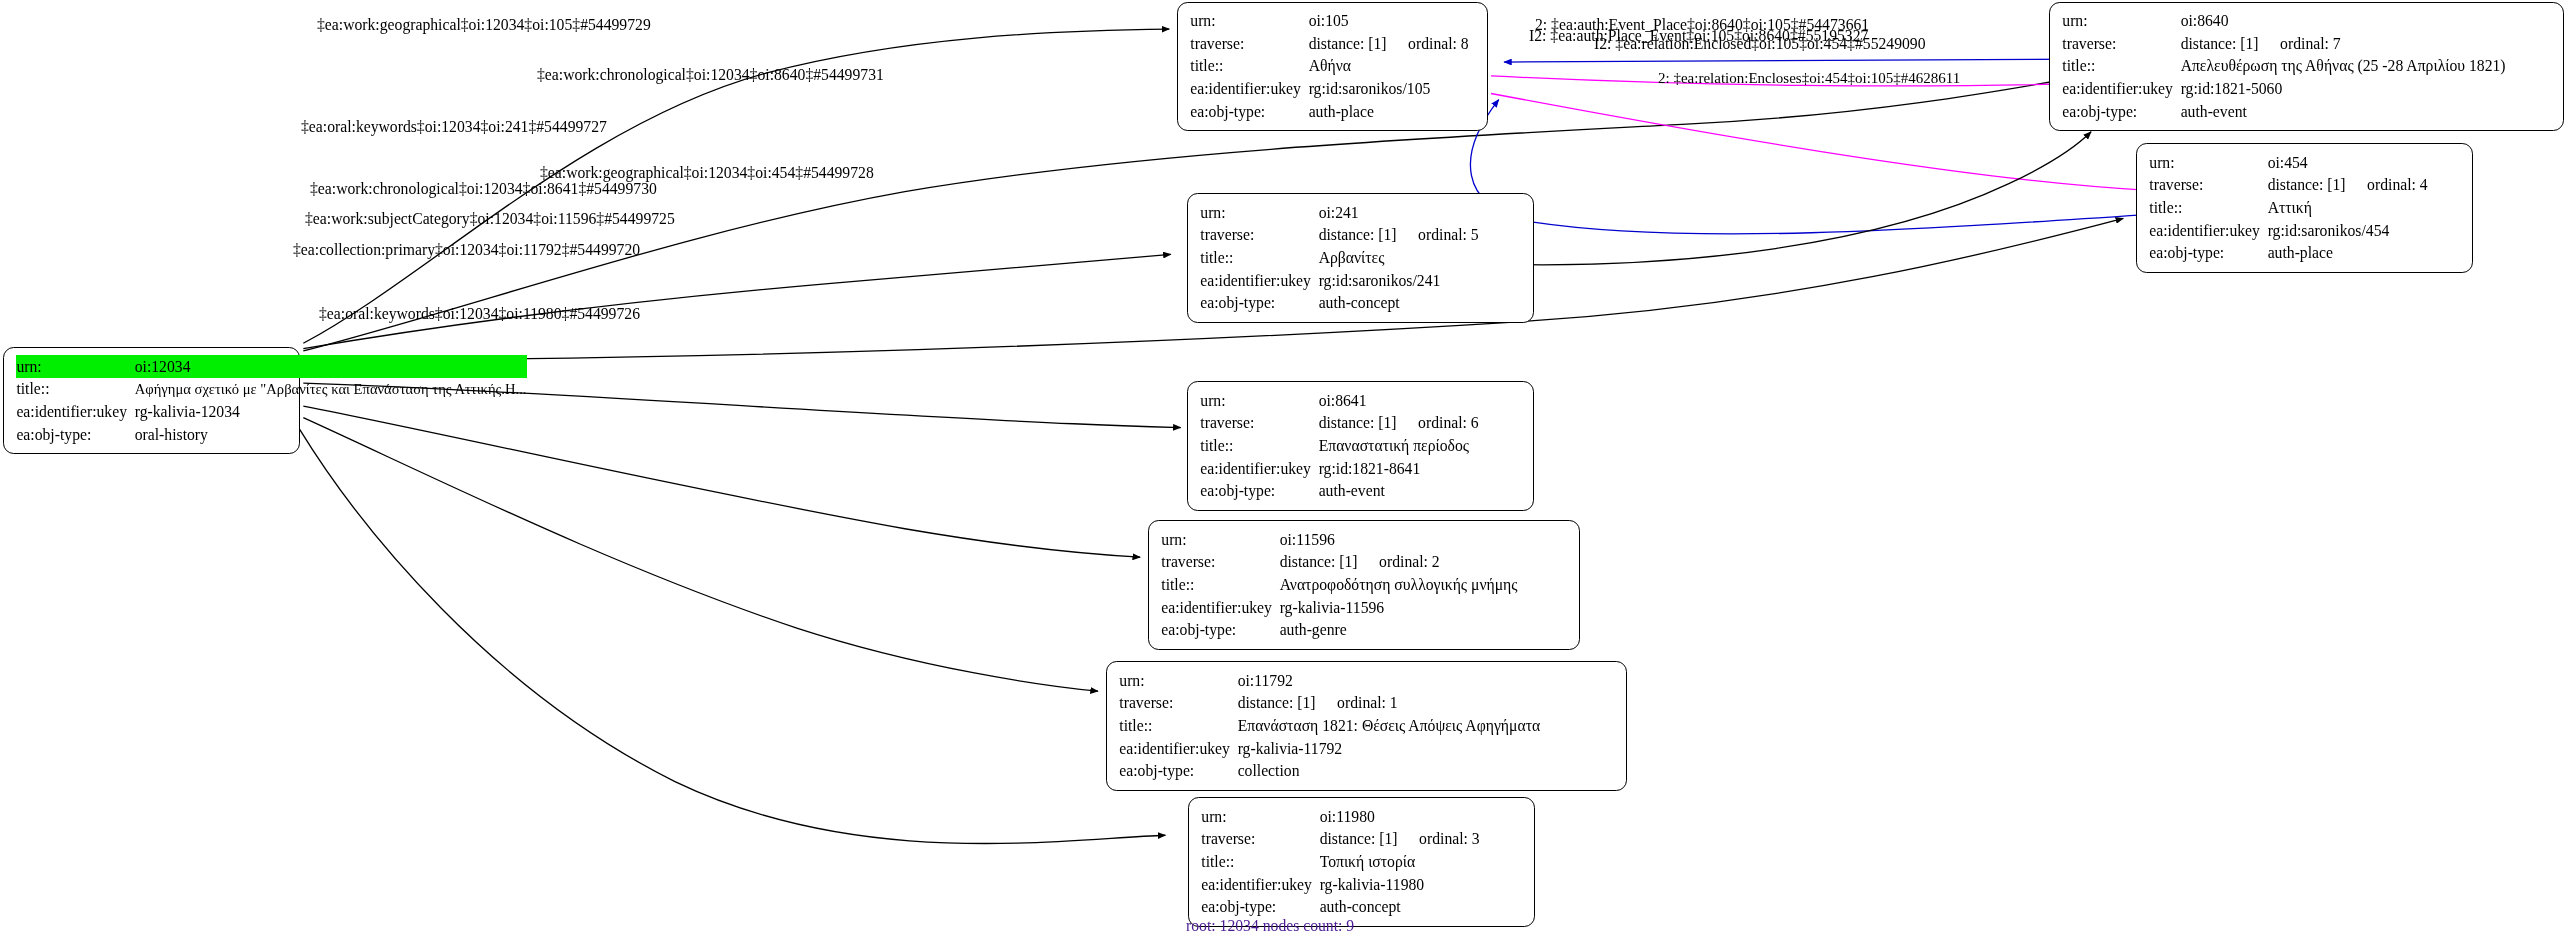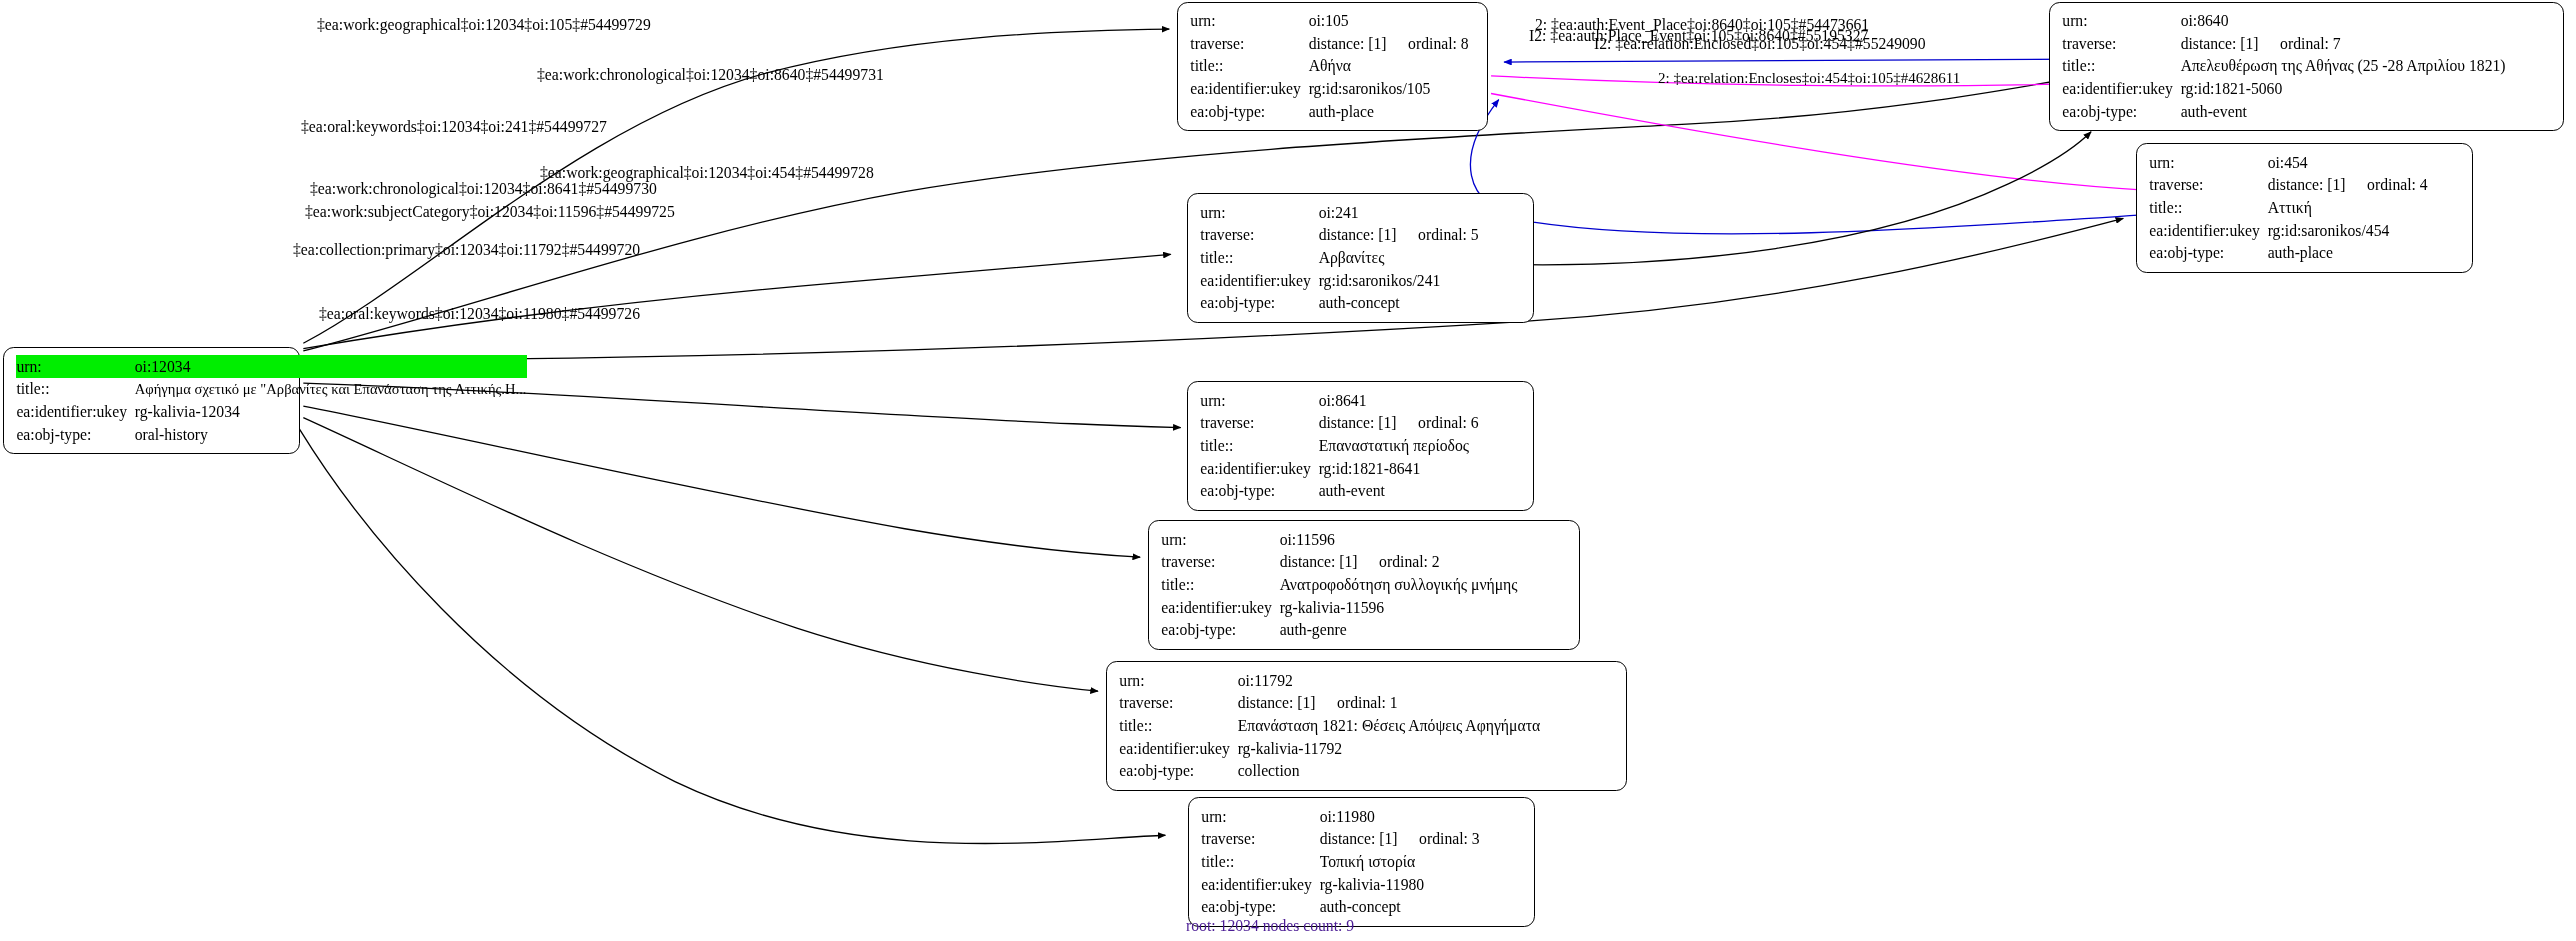--- a/index.html
+++ b/index.html
@@ -109,21 +109,21 @@
   <div class="elabel" style="left:317px;top:17px;text-align:center;">‡ea:work:geographical‡oi:12034‡oi:105‡#54499729</div>
 
   <div class="elabel" style="left:537px;top:67px;">‡ea:work:chronological‡oi:12034‡oi:8640‡#54499731</div>
 
   <div class="elabel" style="left:301px;top:119px;">‡ea:oral:keywords‡oi:12034‡oi:241‡#54499727</div>
 
   <div class="elabel" style="left:540px;top:147px;margin-top:18px;">‡ea:work:geographical‡oi:12034‡oi:454‡#54499728</div>
 
   <div class="elabel" style="left:310px;top:181px;">‡ea:work:chronological‡oi:12034‡oi:8641‡#54499730</div>
 
-  <div class="elabel" style="left:305px;top:204px;">‡ea:work:subjectCategory‡oi:12034‡oi:11596‡#54499725</div>
+  <div class="elabel" style="left:305px;top:211px;">‡ea:work:subjectCategory‡oi:12034‡oi:11596‡#54499725</div>
 
   <div class="elabel" style="left:293px;top:242px;">‡ea:collection:primary‡oi:12034‡oi:11792‡#54499720</div>
 
   <div class="elabel" style="left:319px;top:306px;">‡ea:oral:keywords‡oi:12034‡oi:11980‡#54499726</div>
 
   <div class="elabel" style="left:1535px;top:17px;">2: ‡ea:auth:Event_Place‡oi:8640‡oi:105‡#54473661</div>
 
   <div class="elabel" style="left:1529px;top:28px;text-align:center;">I2: ‡ea:auth:Place_Event‡oi:105‡oi:8640‡#55195327</div>
 
   <div class="elabel" style="left:1572px;top:36px;margin-left:22px;">I2: ‡ea:relation:Enclosed‡oi:105‡oi:454‡#55249090</div>

